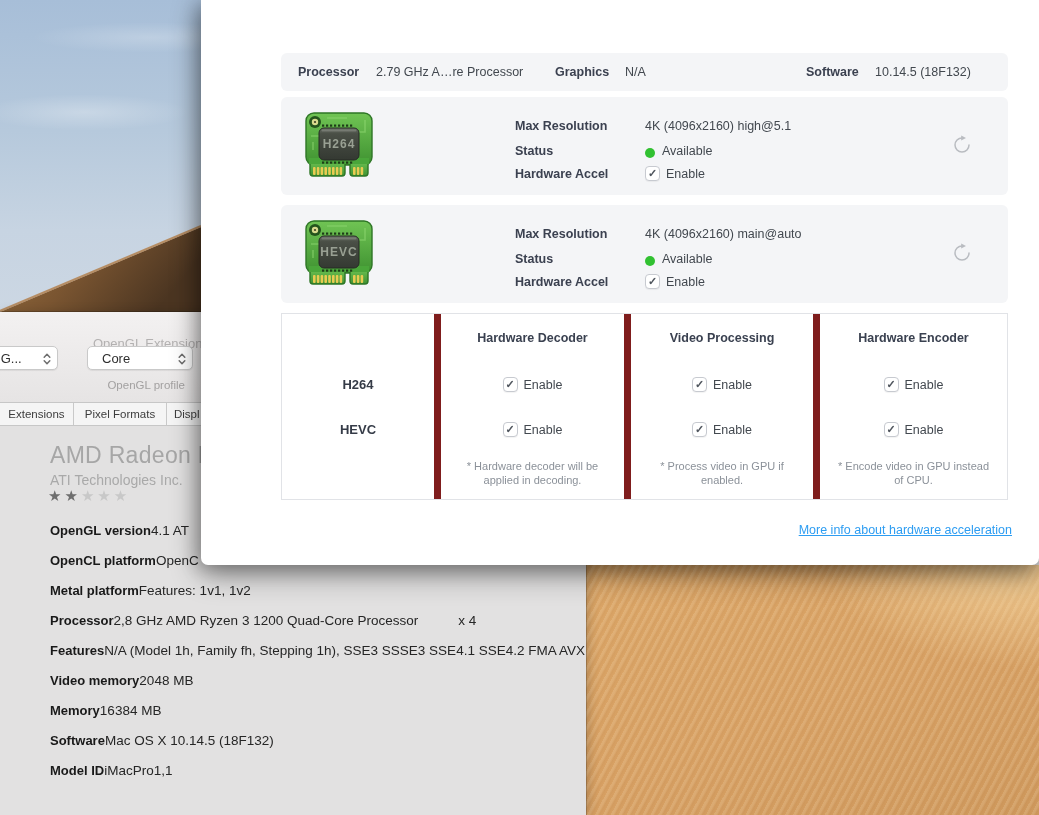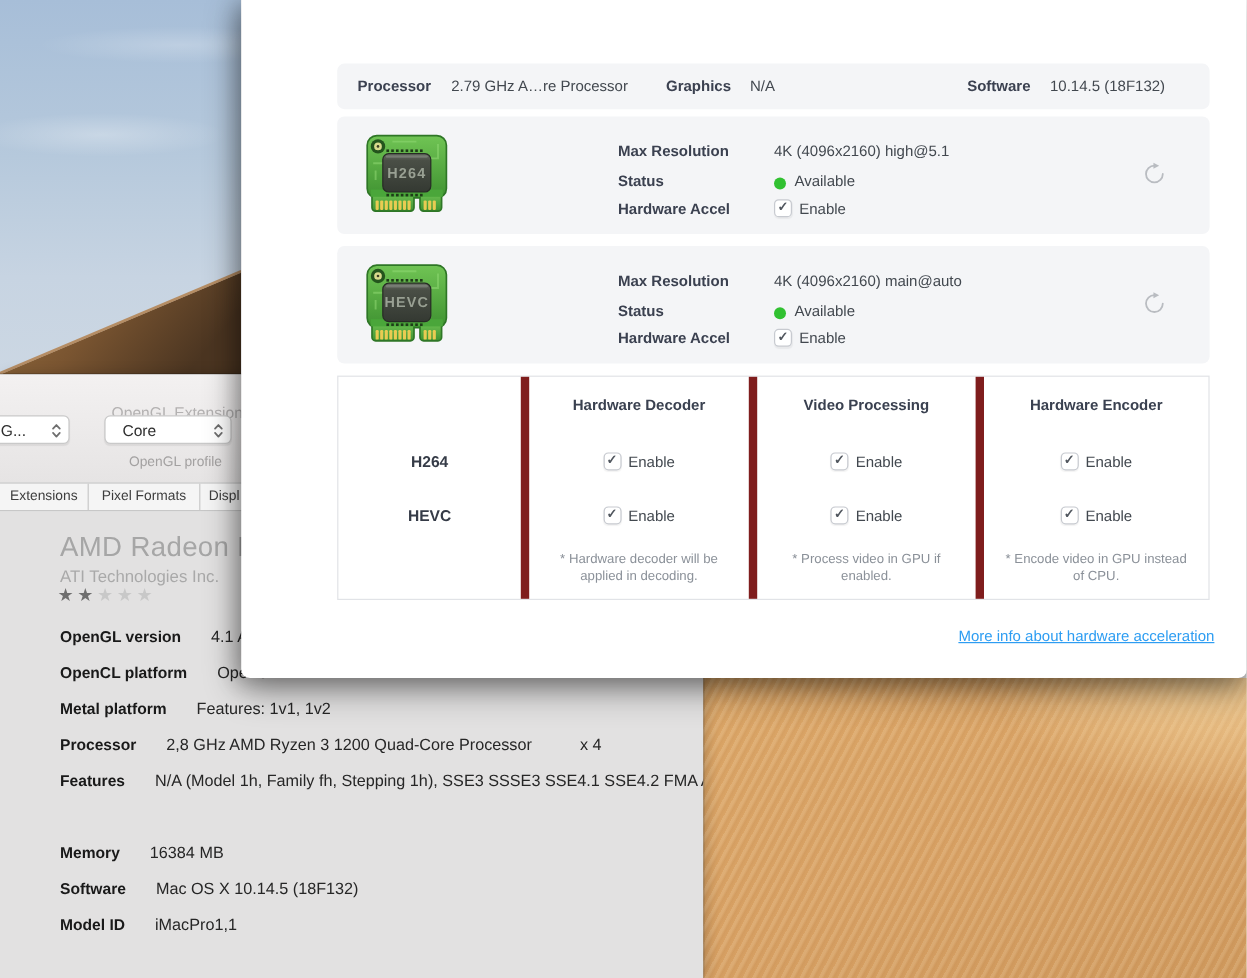--- a/index.html
+++ b/index.html
@@ -33,21 +33,21 @@
   .tabbar{position:absolute;left:0;top:90px;width:100%;height:22px;background:#f5f5f5;
     border-top:1px solid #c7c7c7;border-bottom:1px solid #c7c7c7;display:flex;box-sizing:content-box;}
   .tab{height:22px;display:flex;align-items:center;justify-content:center;font-size:11.5px;color:#3d3d3d;
     border-right:1px solid #c9c9c9;box-sizing:border-box;}
   .tab1{width:74px}.tab2{width:93px}.tab3{width:110px;justify-content:flex-start;padding-left:7px;}
   .gpu-name{position:absolute;left:50px;top:130px;font-size:23px;color:#a6a6a6;letter-spacing:.3px;white-space:nowrap;}
   .gpu-vendor{position:absolute;left:50px;top:160px;font-size:14px;color:#a9a9a9;white-space:nowrap;}
   .stars{position:absolute;left:48px;top:175px;font-size:15px;letter-spacing:3px;white-space:nowrap;}
   .stars .on{color:#6e6e6e;} .stars .off{color:#c8c8c8;}
   .info-row{position:absolute;left:50px;height:30px;line-height:30px;white-space:nowrap;font-size:13.5px;color:#262626;}
-  .info-row b{font-size:13px;color:#191919;margin-right:25px;}
+  .info-row b{font-size:13px;color:#191919;margin-right:0;}
   .info-row .extra{margin-left:40px;}
 
   
   .dialog{position:absolute;left:201px;top:0;width:838px;height:565px;background:#fff;z-index:5;
     border-radius:0 0 7px 7px;box-shadow:0 8px 30px rgba(0,0,0,.45), -4px 4px 18px rgba(0,0,0,.22);}
   .dlg-title{position:absolute;left:80px;top:7px;width:727px;text-align:center;font-size:17px;color:#414141;}
   .card{position:absolute;left:80px;width:727px;background:#f4f5f7;border-radius:6px;}
   .sum{top:53px;height:38px;font-size:12.5px;}
   .sum span{position:absolute;top:0;line-height:38px;white-space:nowrap;}
   .lbl{font-weight:bold;color:#3b4150;}
@@ -184,20 +184,21 @@
     </div>
     <div class="gpu-name">AMD Radeon R</div>
     <div class="gpu-vendor">ATI Technologies Inc.</div>
     <div class="stars"><span class="on">★★</span><span class="off">★★★</span></div>
 
     <div class="info-row" style="top:204px"><b>OpenGL version</b><span>4.1 AT</span></div>
     <div class="info-row" style="top:234px"><b>OpenCL platform</b><span>OpenC</span></div>
     <div class="info-row" style="top:264px"><b>Metal platform</b><span>Features: 1v1, 1v2</span></div>
     <div class="info-row" style="top:294px"><b>Processor</b><span>2,8 GHz AMD Ryzen 3 1200 Quad-Core Processor</span><span class="extra">x 4</span></div>
     <div class="info-row" style="top:324px"><b>Features</b><span>N/A (Model 1h, Family fh, Stepping 1h), SSE3 SSSE3 SSE4.1 SSE4.2 FMA AVX .</span></div>
+    <div class="info-row" style="top:354px"><b>Video memory</b><span>2048 MB</span></div>
     <div class="info-row" style="top:384px"><b>Memory</b><span>16384 MB</span></div>
     <div class="info-row" style="top:414px"><b>Software</b><span>Mac OS X 10.14.5 (18F132)</span></div>
     <div class="info-row" style="top:444px"><b>Model ID</b><span>iMacPro1,1</span></div>
   </div>
 
   <div class="dialog">
 
     <div class="card sum">
       <span class="lbl p-l">Processor</span>
       <span class="val p-v">2.79 GHz A…re Processor</span>

